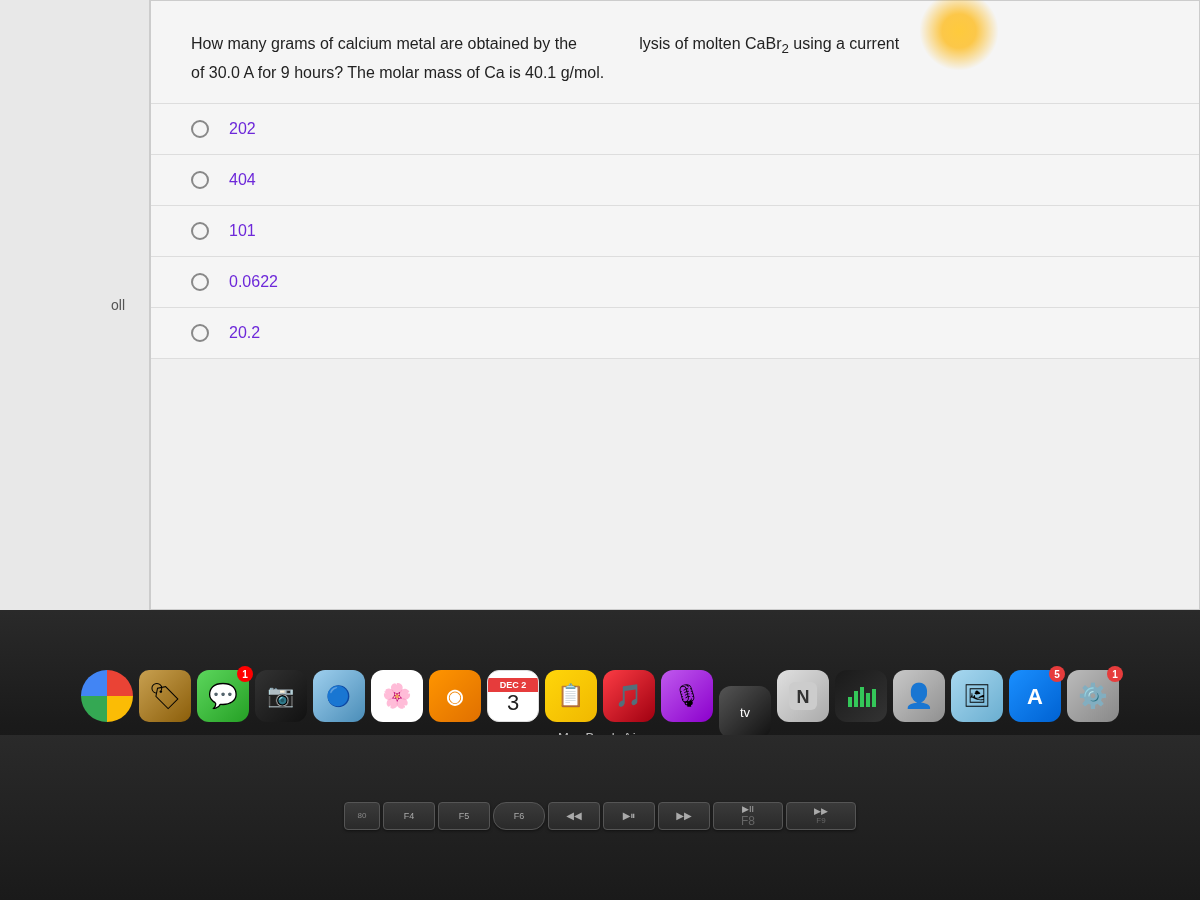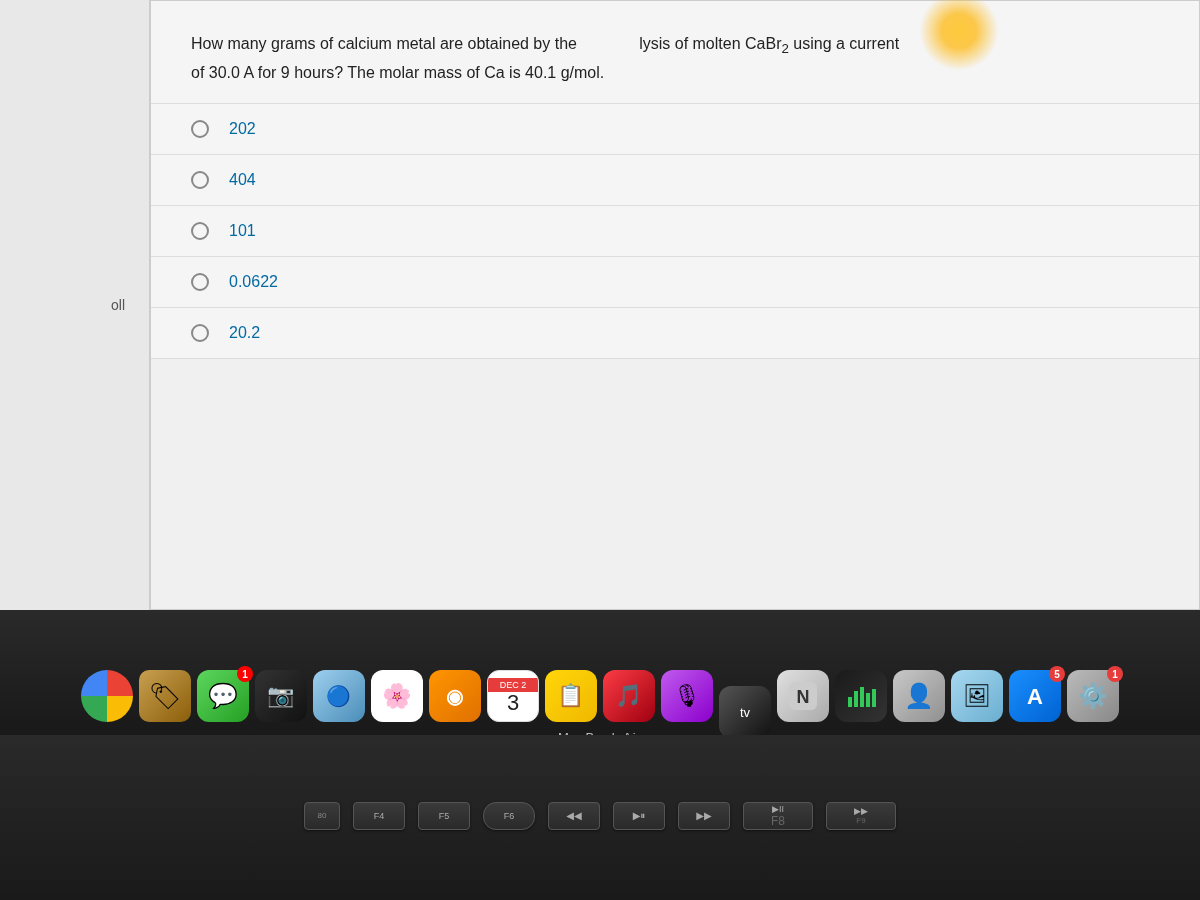--- a/index.html
+++ b/index.html
@@ -90,21 +90,21 @@
       border-radius: 50%;
       border: 2px solid #888;
       background: transparent;
       margin-right: 20px;
       flex-shrink: 0;
       display: inline-block;
     }
 
     .option-label {
       font-size: 16px;
-      color: #0369a1;
+      color: #6d28d9;
     }
 
     
     .nav-area {
       position: absolute;
       bottom: 140px;
       left: 150px;
       right: 0;
       height: 80px;
       background: #f0f0f0;
@@ -326,21 +326,21 @@
 
     <div class="dock-item" style="background: white; border-radius:12px; font-size:24px; display:flex;align-items:center;justify-content:center;">
       🌸
     </div>
 
     <div class="dock-item" style="background: linear-gradient(135deg,#ff9500,#e07000); border-radius:12px; font-size:20px; display:flex;align-items:center;justify-content:center; color:white; font-weight:bold;">
       ◉
     </div>
 
     <div class="dock-item" style="background: white; border-radius:12px; display:flex;flex-direction:column;align-items:center;justify-content:center; overflow:hidden; border:1px solid #ddd; position:relative;">
-      <div style="background:#e63c3c; width:100%; text-align:center; font-size:9px; color:white; font-weight:normal; padding:2px 0;">DEC  2</div>
+      <div style="background:#e63c3c; width:100%; text-align:center; font-size:9px; color:white; font-weight:bold; padding:2px 0;">DEC  2</div>
       <div style="font-size:22px; color:#222; font-weight:300; line-height:1;">3</div>
     </div>
 
     <div class="dock-item" style="background: linear-gradient(135deg,#ffd60a,#f0b800); border-radius:12px; font-size:22px; display:flex;align-items:center;justify-content:center;">
       📋
     </div>
 
     <div class="dock-item" style="background: linear-gradient(135deg,#fc3c44,#a00010); border-radius:12px; font-size:22px; display:flex;align-items:center;justify-content:center;">
       🎵
     </div>
@@ -389,21 +389,21 @@
       ⚙️
       <div class="dock-badge" style="background:#e63c3c;">1</div>
     </div>
   </div>
 
   <div class="macbook-label">MacBook Air</div>
 
   <div class="keyboard-area">
     <div style="display:flex; flex-direction:column; align-items:center; gap:4px; width:100%; padding:0 60px;">
 
-      <div style="display:flex; gap:13px; align-items:flex-end; margin-bottom: 4px;">
+      <div style="display:flex; gap:3px; align-items:flex-end; margin-bottom: 4px;">
         <div class="key key-fn" style="color:#888; font-size:8px;">
           <span>80</span>
         </div>
         <div class="key key-f4">
           <span>F4</span>
         </div>
         <div class="key key-f5">
           <span>F5</span>
         </div>
         <div class="key key-f6" style="display:flex;flex-direction:column;align-items:center;">

